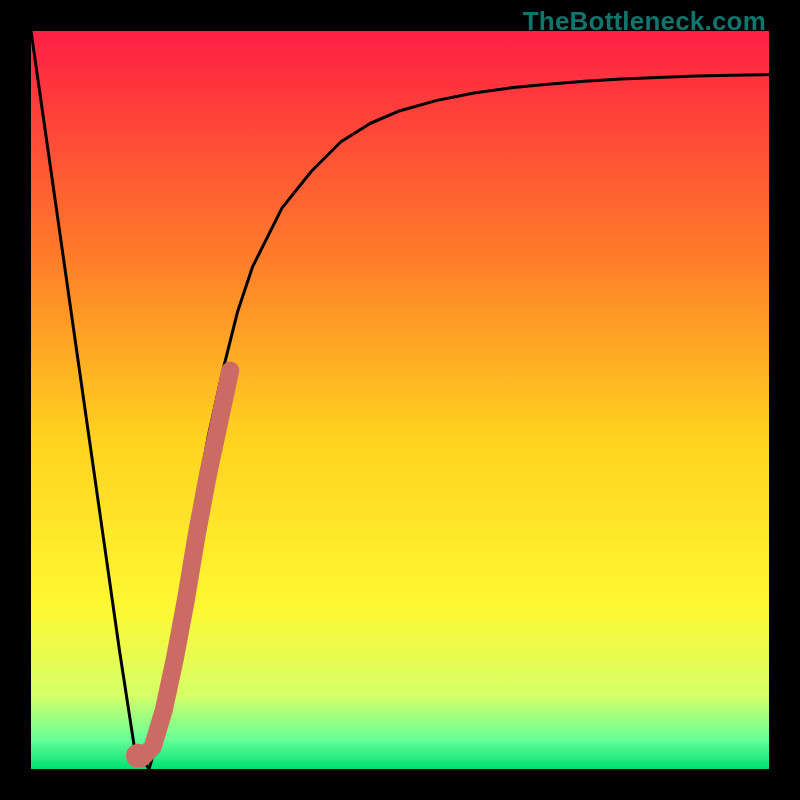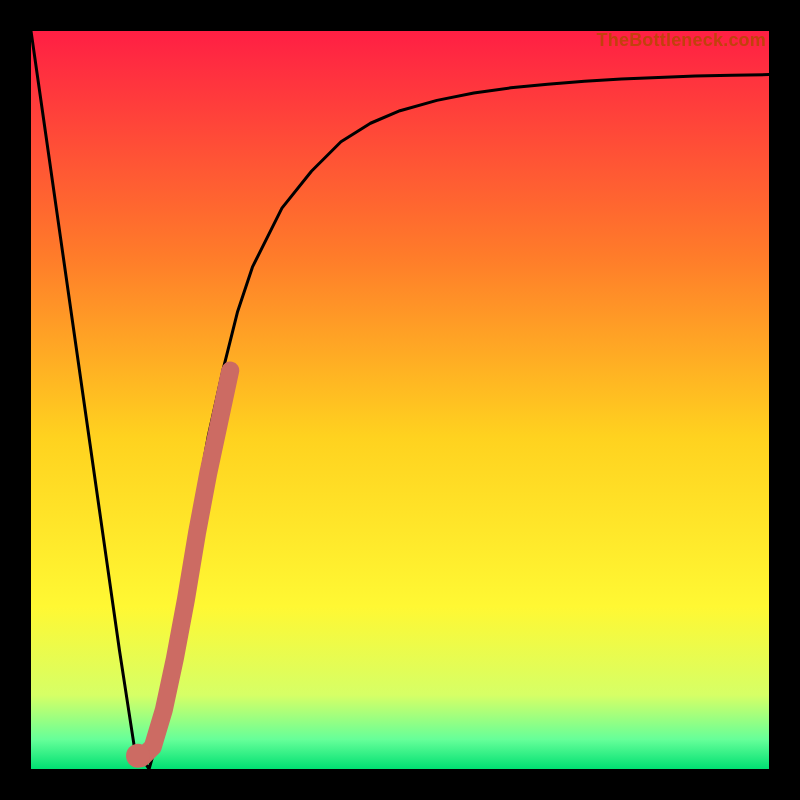--- a/index.html
+++ b/index.html
@@ -26,25 +26,24 @@
   }
   .gradient-bg {
     position: absolute;
     inset: 0;
   }
   .watermark {
     position: absolute;
     top: 6px;
     right: 34px;
     font-family: Arial, Helvetica, sans-serif;
-    font-size: 18px;
+    font-size: 26px;
     font-weight: 600;
-    color: #c2410c;
+    color: #0f766e;
     letter-spacing: 0.2px;
-    margin-top: 24px;
   }
   svg.curve {
     position: absolute;
     inset: 0;
     width: 100%;
     height: 100%;
   }
 </style>
 </head>
 <body>

